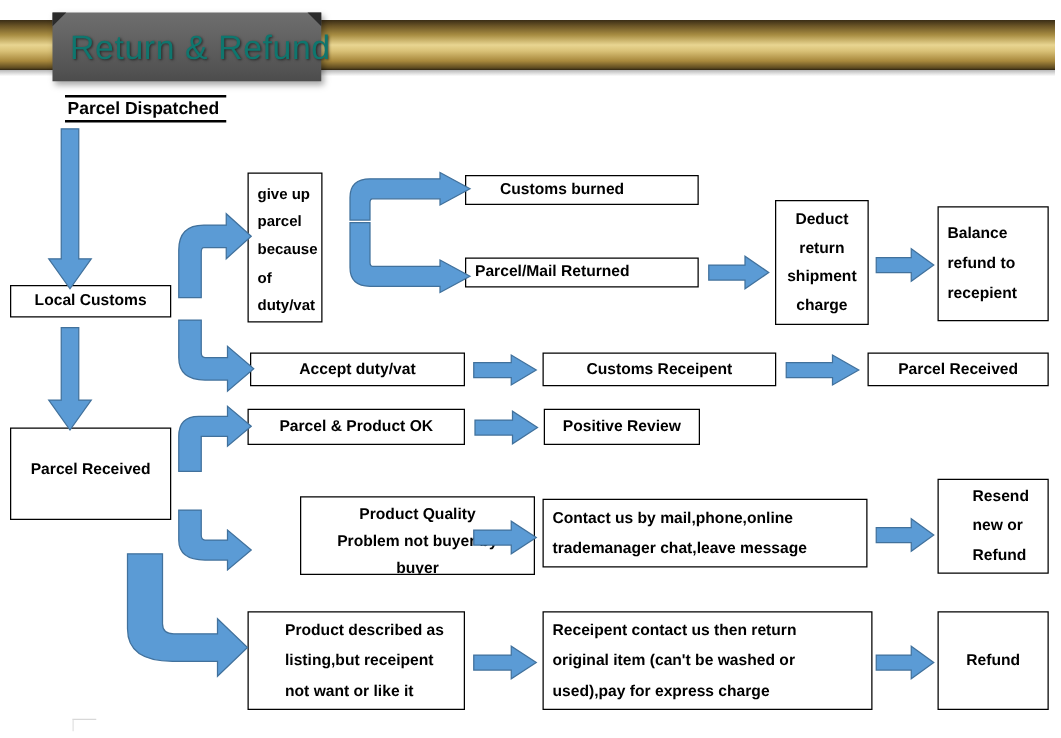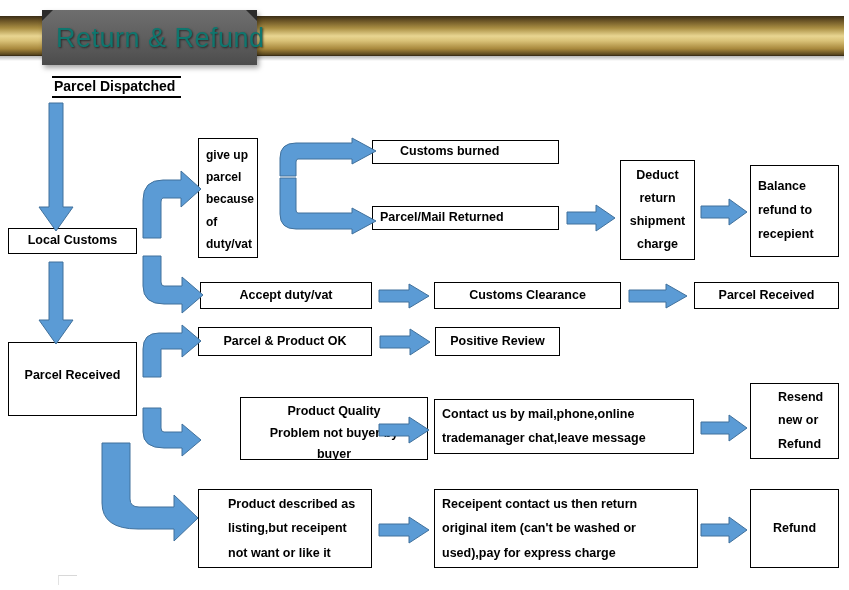--- a/index.html
+++ b/index.html
@@ -183,21 +183,21 @@
       <div>refund to</div>
       <div>recepient</div>
     </span>
 </div>
 
 <div class="node center" style="left:200px; top:282px; width:172px; height:27px;">
   <span class="txt">Accept duty/vat</span>
 </div>
 
 <div class="node center" style="left:434px; top:282px; width:187px; height:27px;">
-  <span class="txt">Customs Clearance</span>
+  <span class="txt">Customs Receipent</span>
 </div>
 
 <div class="node center" style="left:694px; top:282px; width:145px; height:27px;">
   <span class="txt">Parcel Received</span>
 </div>
 
 <div class="node center" style="left:198px; top:327px; width:174px; height:29px;">
   <span class="txt">Parcel &amp; Product OK</span>
 </div>
 

